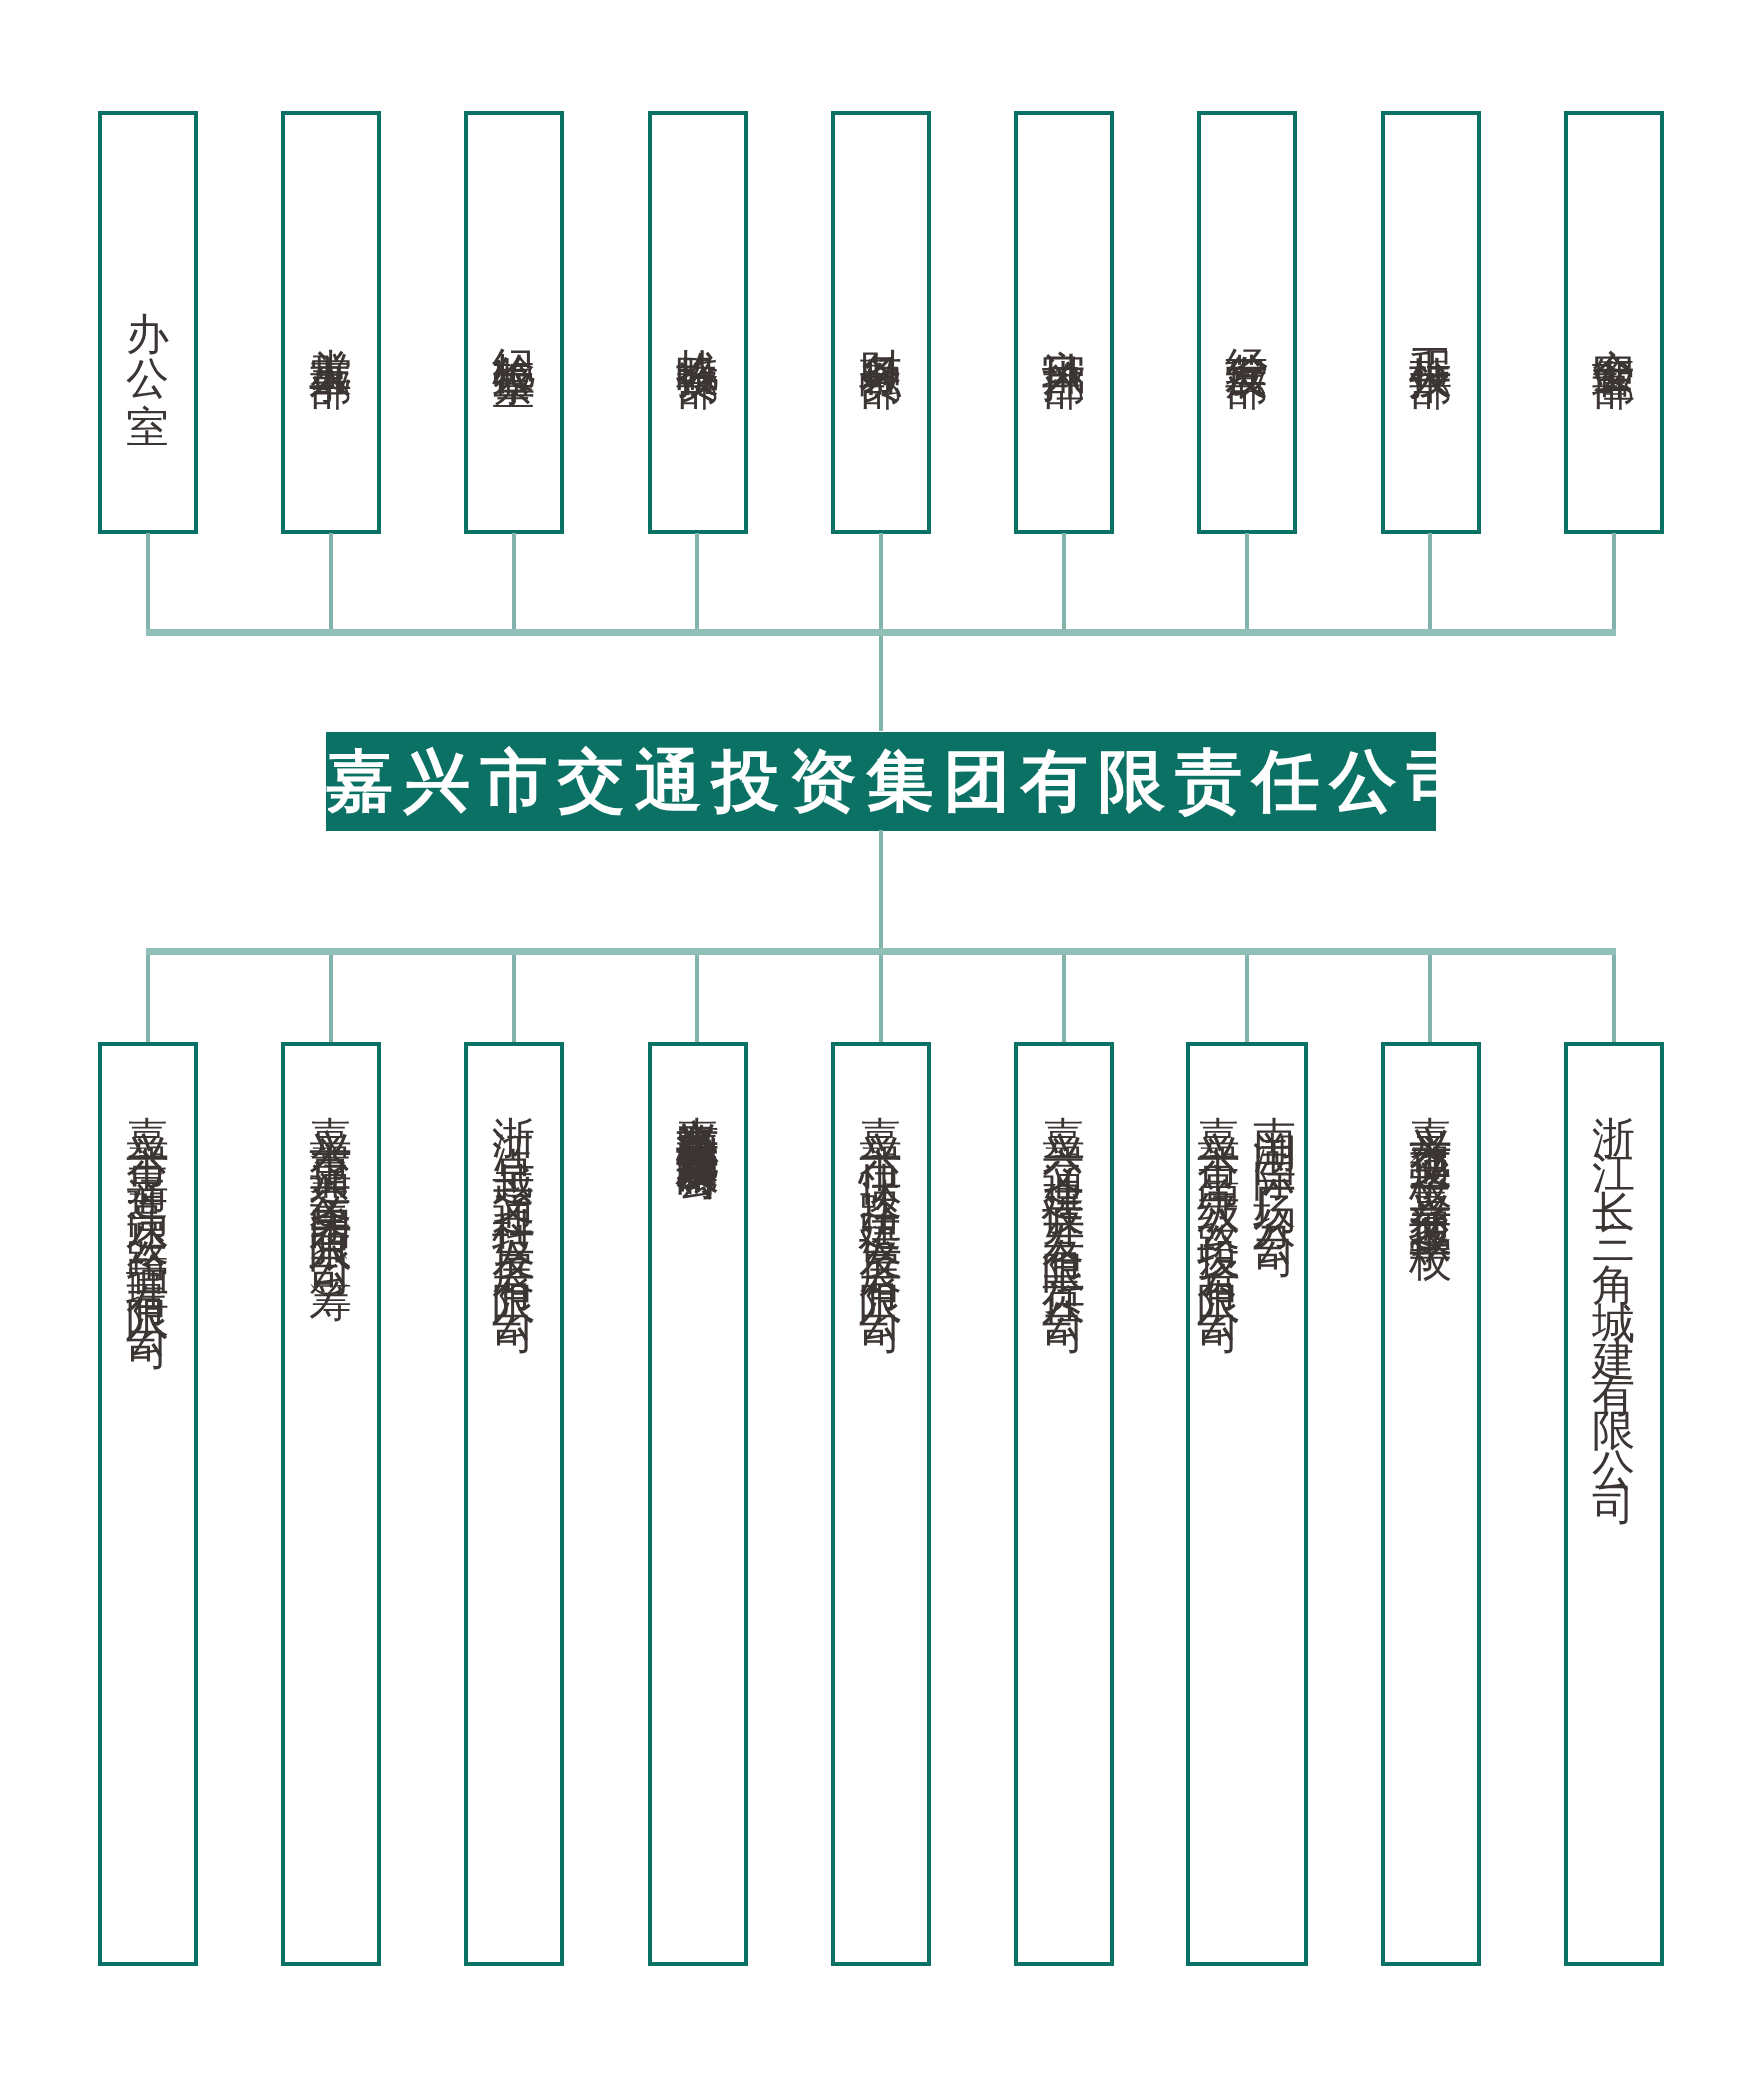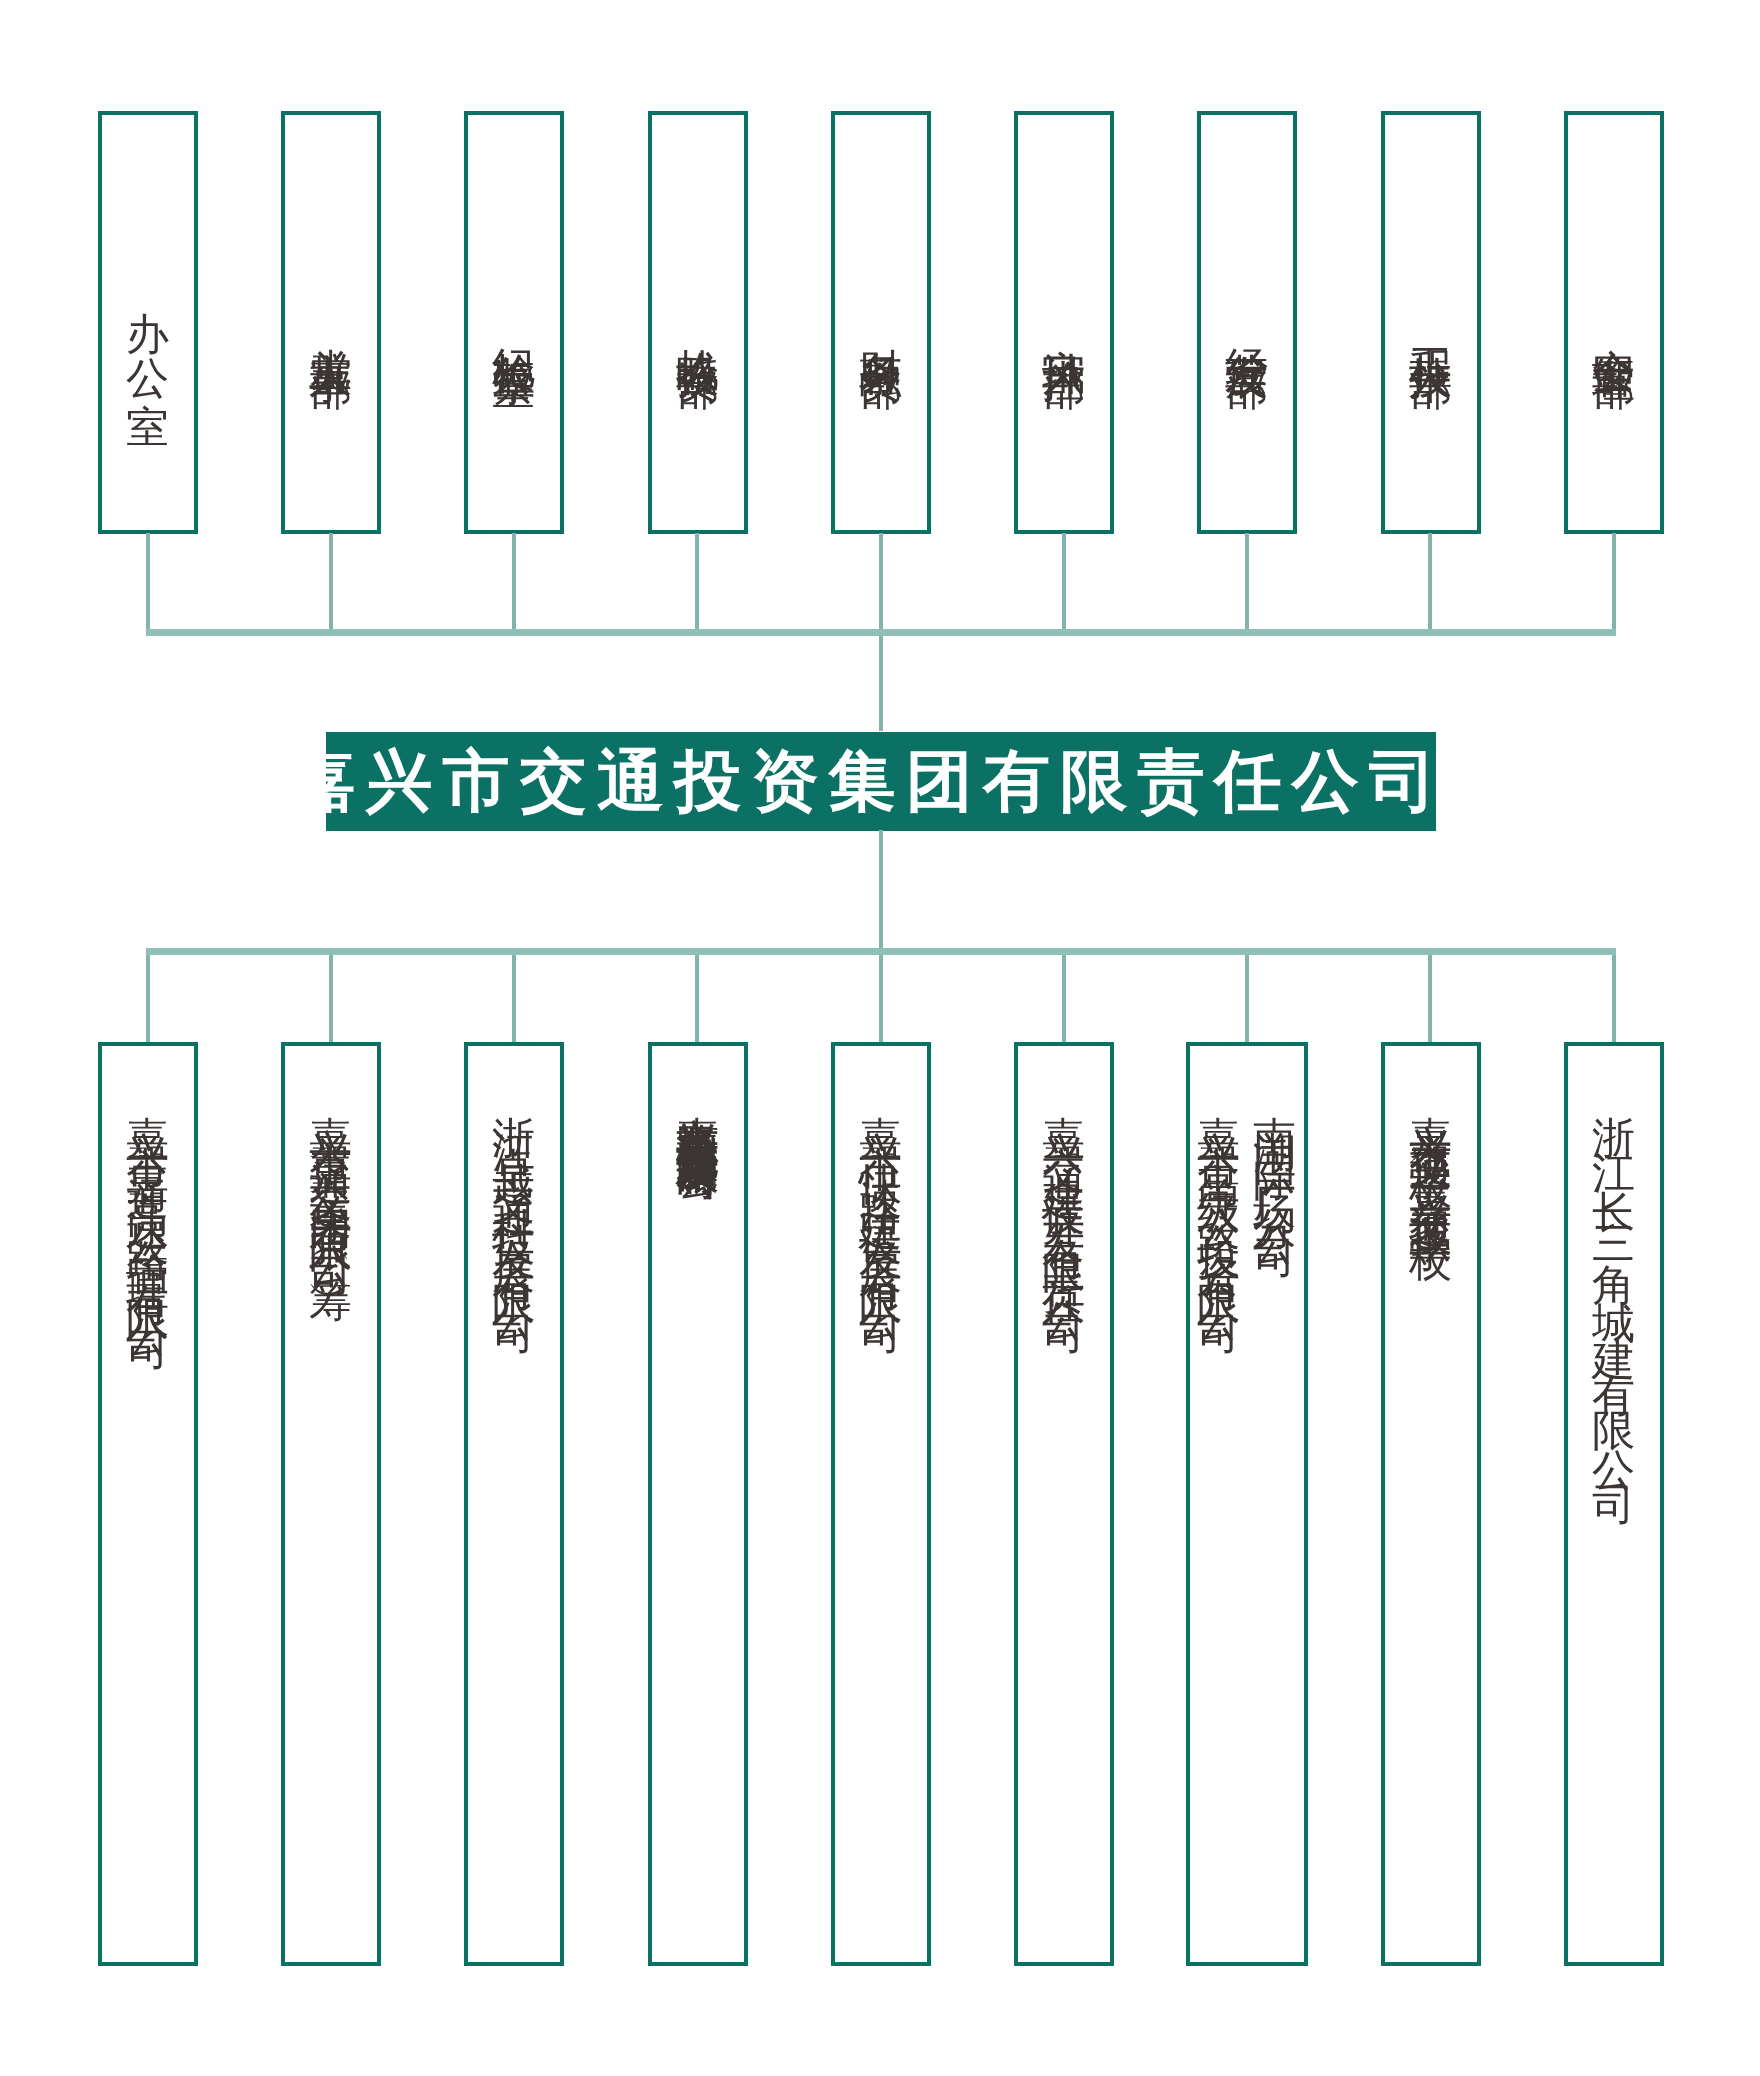--- a/index.html
+++ b/index.html
@@ -34,21 +34,21 @@
   .ls23 .vtext{letter-spacing:11.7px;}
   .ls5  .vtext{letter-spacing:2.5px;}
   .ls16 .vtext{letter-spacing:8.1px;}
   .ls73 .vtext{letter-spacing:37px;}
 
   
   .rootbox{
     position:absolute;
     left:326px;top:732px;width:1110px;height:99px;
     background:#0a7164;
-    display:flex;align-items:center;justify-content:flex-end;
+    display:flex;align-items:center;justify-content:flex-start;
   }
   .rootbox .htext{
     color:#ffffff;
     font-size:67px;
     font-weight:bold;
     letter-spacing:10.2px;
     margin-right:-10.2px;
     line-height:1;
     white-space:nowrap;
   }

